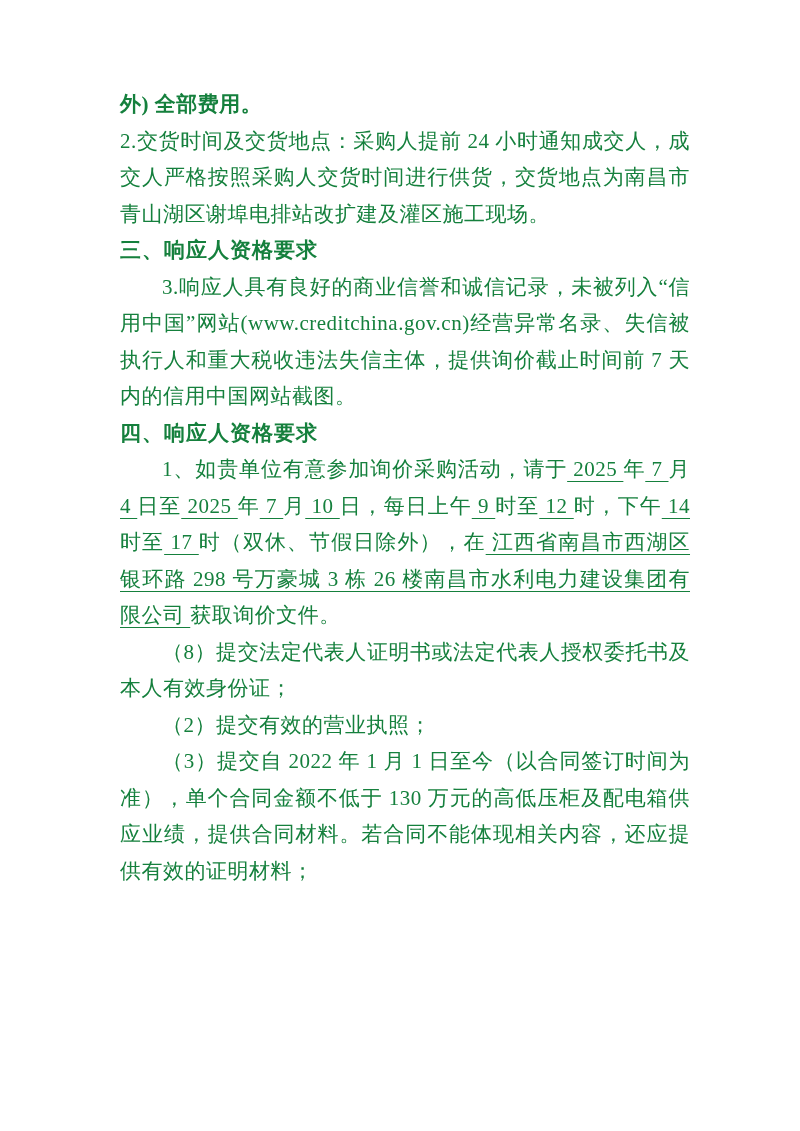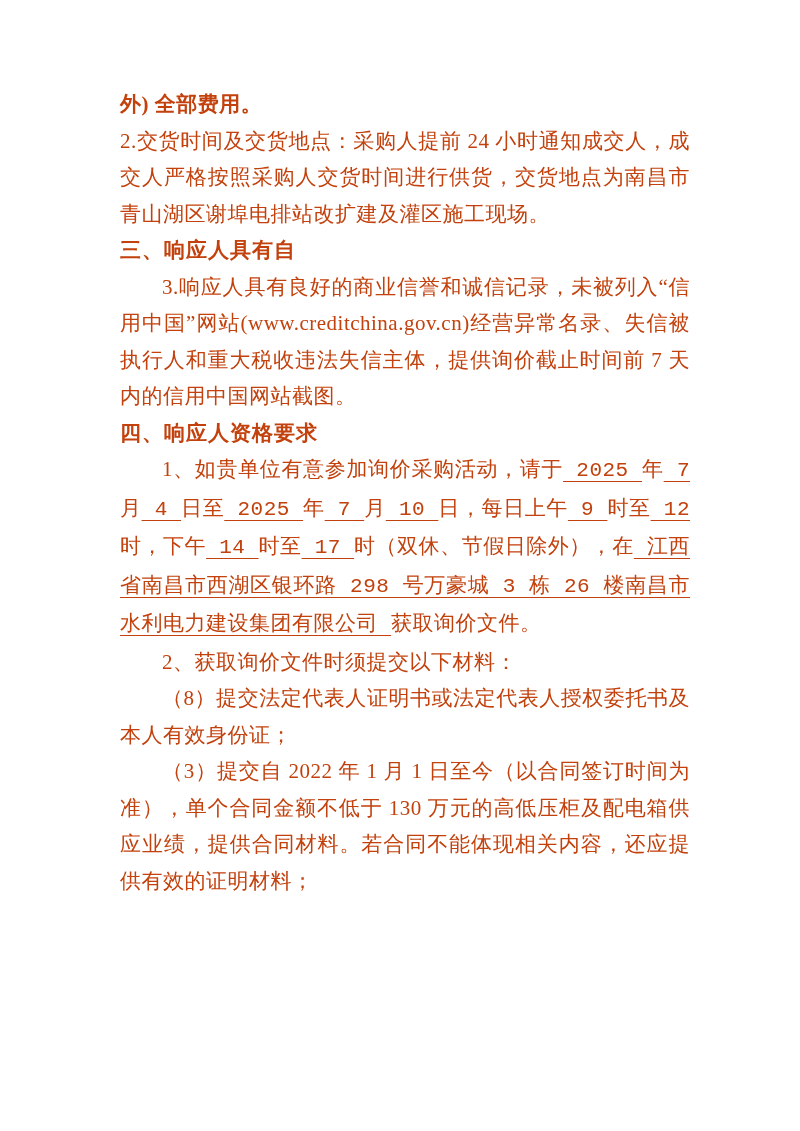--- a/index.html
+++ b/index.html
@@ -7,21 +7,21 @@
     padding: 0;
     background: #ffffff;
   }
   .page {
     position: relative;
     width: 800px;
     height: 1131px;
     background: #ffffff;
     overflow: hidden;
     font-family: "Liberation Serif", "DejaVu Serif", serif;
-    color: #c2410c;
+    color: #15803d;
   }
   .doc-body {
     position: absolute;
     left: 120px;
     top: 86px;
     width: 570px;
   }
   .para {
     margin: 0;
     font-size: 21px;
@@ -38,31 +38,30 @@
     text-align: left;
     letter-spacing: 1px;
   }
   .run-bold {
     font-weight: bold;
   }
   .run-underline {
     text-decoration: underline;
     text-decoration-thickness: 1px;
     text-underline-offset: 5px;
-    font-family: Liberation Mono, monospace;
   }
 </style>
 </head>
 <body>
 
 <div class="page">
   <div class="doc-body">
       <div class="para body"><span class="run-bold">外) 全部费用。</span></div>
       <div class="para body"><span>2.交货时间及交货地点：采购人提前 24 小时通知成交人，成交人严格按照采购人交货时间进行供货，交货地点为南昌市青山湖区谢埠电排站改扩建及灌区施工现场。</span></div>
-      <div class="para heading"><span class="run-bold">三、响应人具有自</span></div>
+      <div class="para heading"><span class="run-bold">三、响应人资格要求</span></div>
       <div class="para body-indent"><span>3.响应人具有良好的商业信誉和诚信记录，未被列入“信用中国”网站(www.creditchina.gov.cn)经营异常名录、失信被执行人和重大税收违法失信主体，提供询价截止时间前 7 天内的信用中国网站截图。</span></div>
       <div class="para heading"><span class="run-bold">四、响应人资格要求</span></div>
       <div class="para body-indent"><span>1、如贵单位有意参加询价采购活动，请于</span><span class="run-underline"> 2025 </span><span>年</span><span class="run-underline"> 7 </span><span>月</span><span class="run-underline"> 4 </span><span>日至</span><span class="run-underline"> 2025 </span><span>年</span><span class="run-underline"> 7 </span><span>月</span><span class="run-underline"> 10 </span><span>日，每日上午</span><span class="run-underline"> 9 </span><span>时至</span><span class="run-underline"> 12 </span><span>时，下午</span><span class="run-underline"> 14 </span><span>时至</span><span class="run-underline"> 17 </span><span>时（双休、节假日除外），在</span><span class="run-underline"> 江西省南昌市西湖区银环路 298 号万豪城 3 栋 26 楼南昌市水利电力建设集团有限公司 </span><span>获取询价文件。</span></div>
-      <div class="para body-indent"><span>2、获取询价文件时须提交以下材料：</span></div>
       <div class="para body-indent"><span>（8）提交法定代表人证明书或法定代表人授权委托书及本人有效身份证；</span></div>
+      <div class="para body-indent"><span>（2）提交有效的营业执照；</span></div>
       <div class="para body-indent"><span>（3）提交自 2022 年 1 月 1 日至今（以合同签订时间为准），单个合同金额不低于 130 万元的高低压柜及配电箱供应业绩，提供合同材料。若合同不能体现相关内容，还应提供有效的证明材料；</span></div>
     </div>
 </div>
 
 </body></html>

